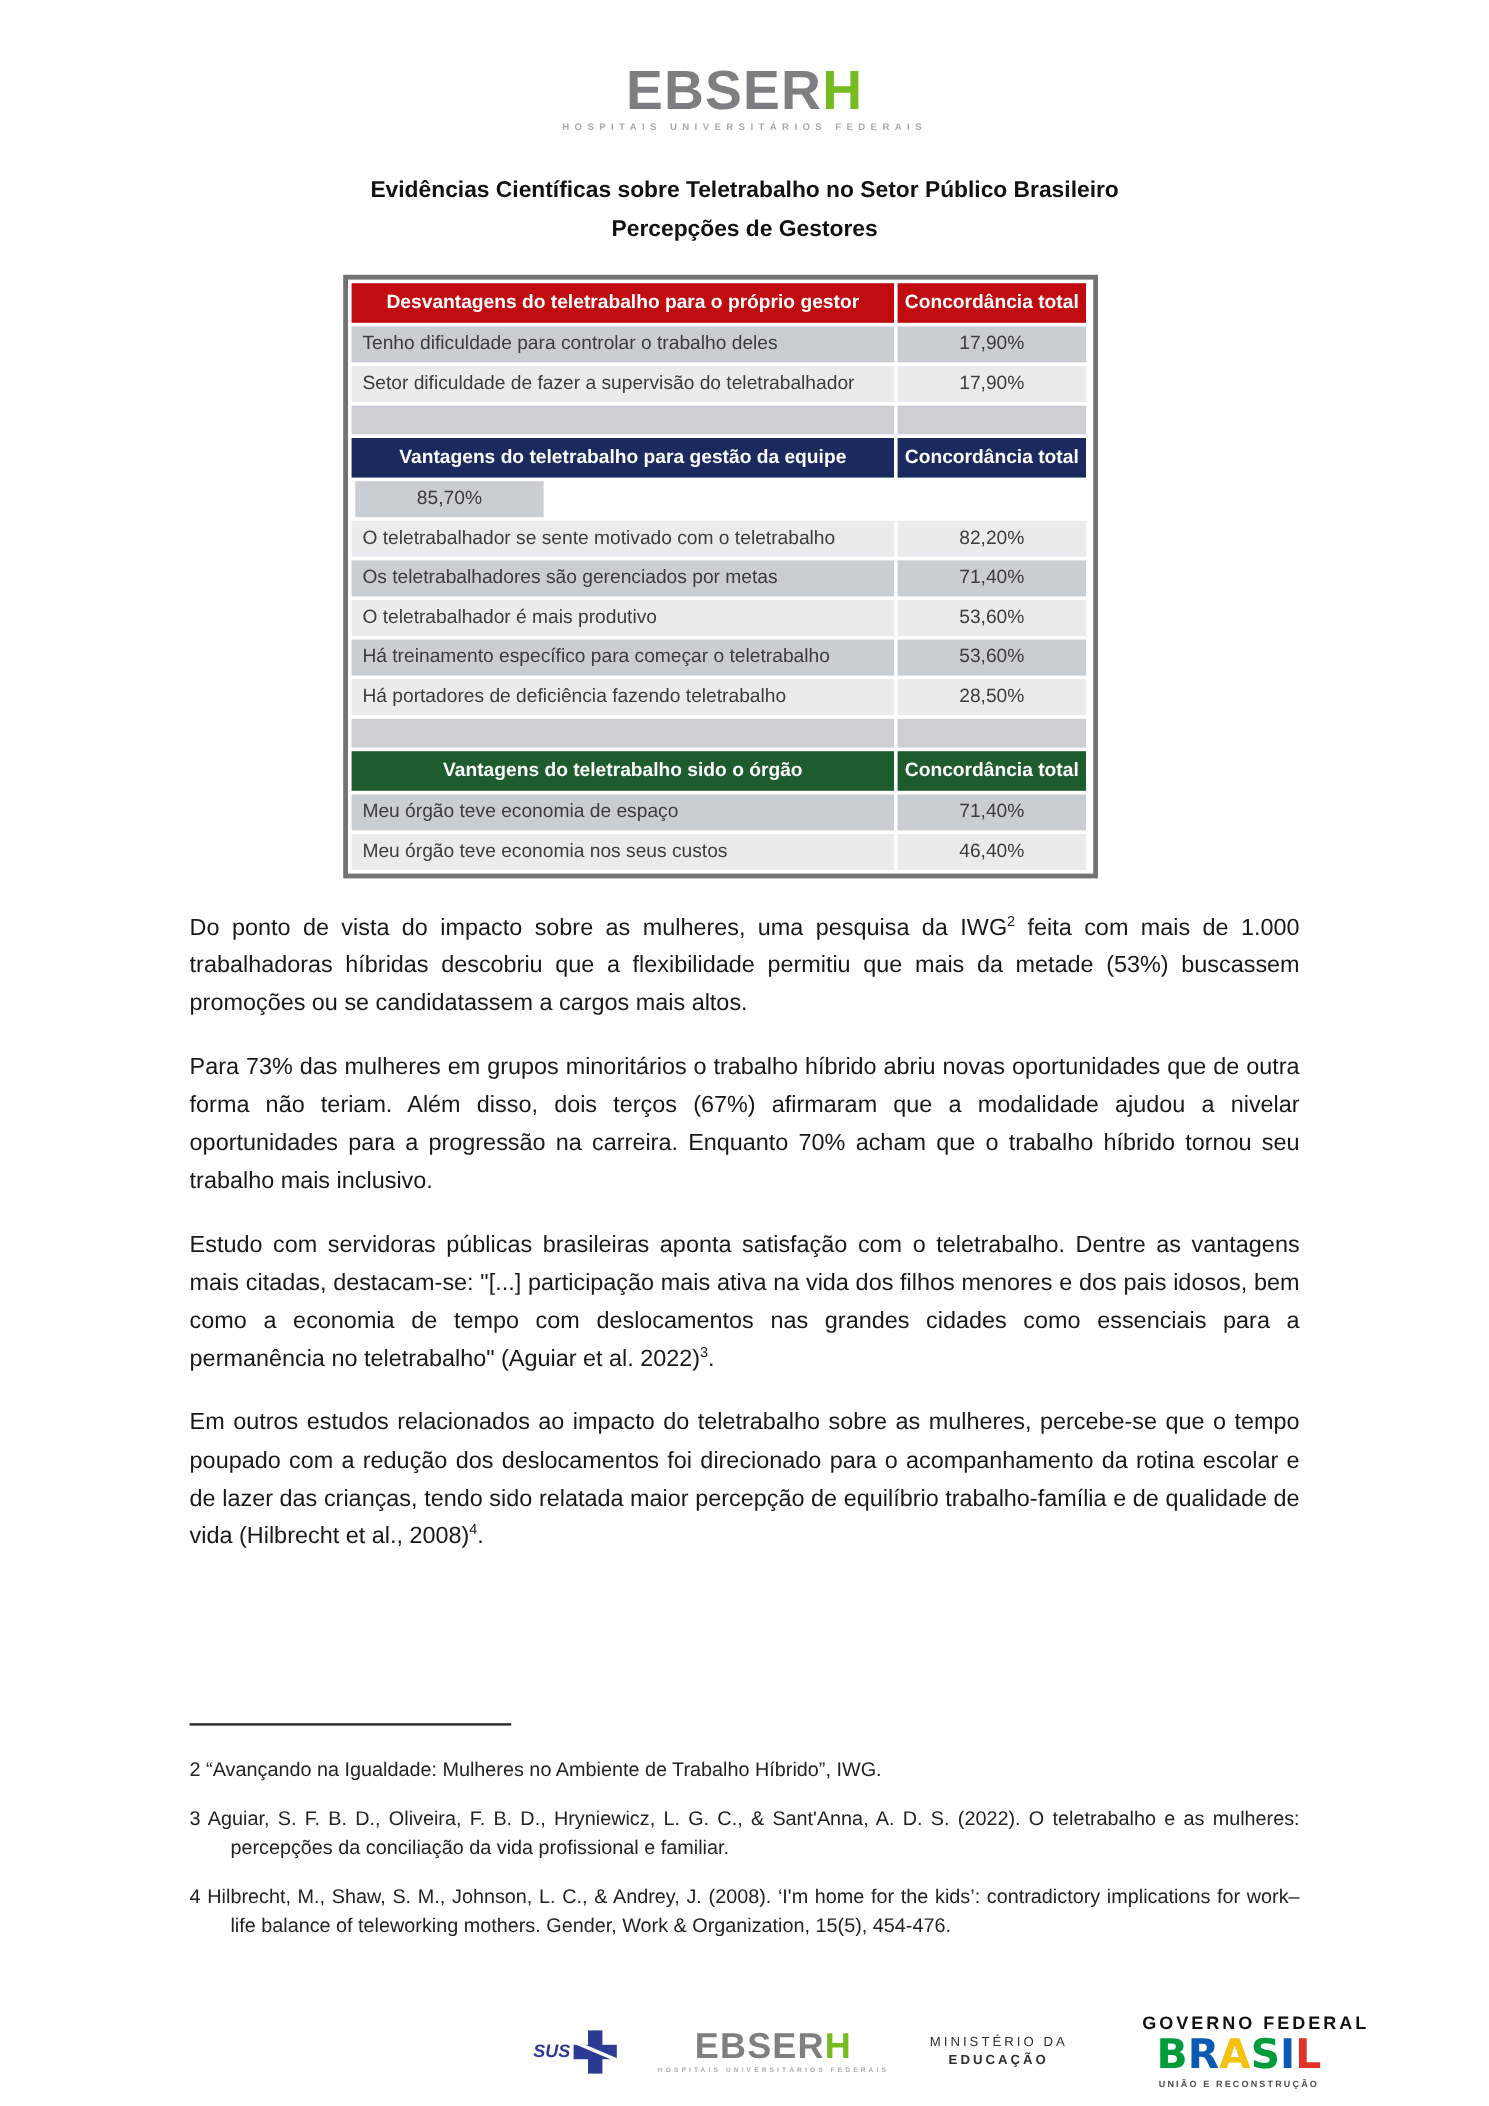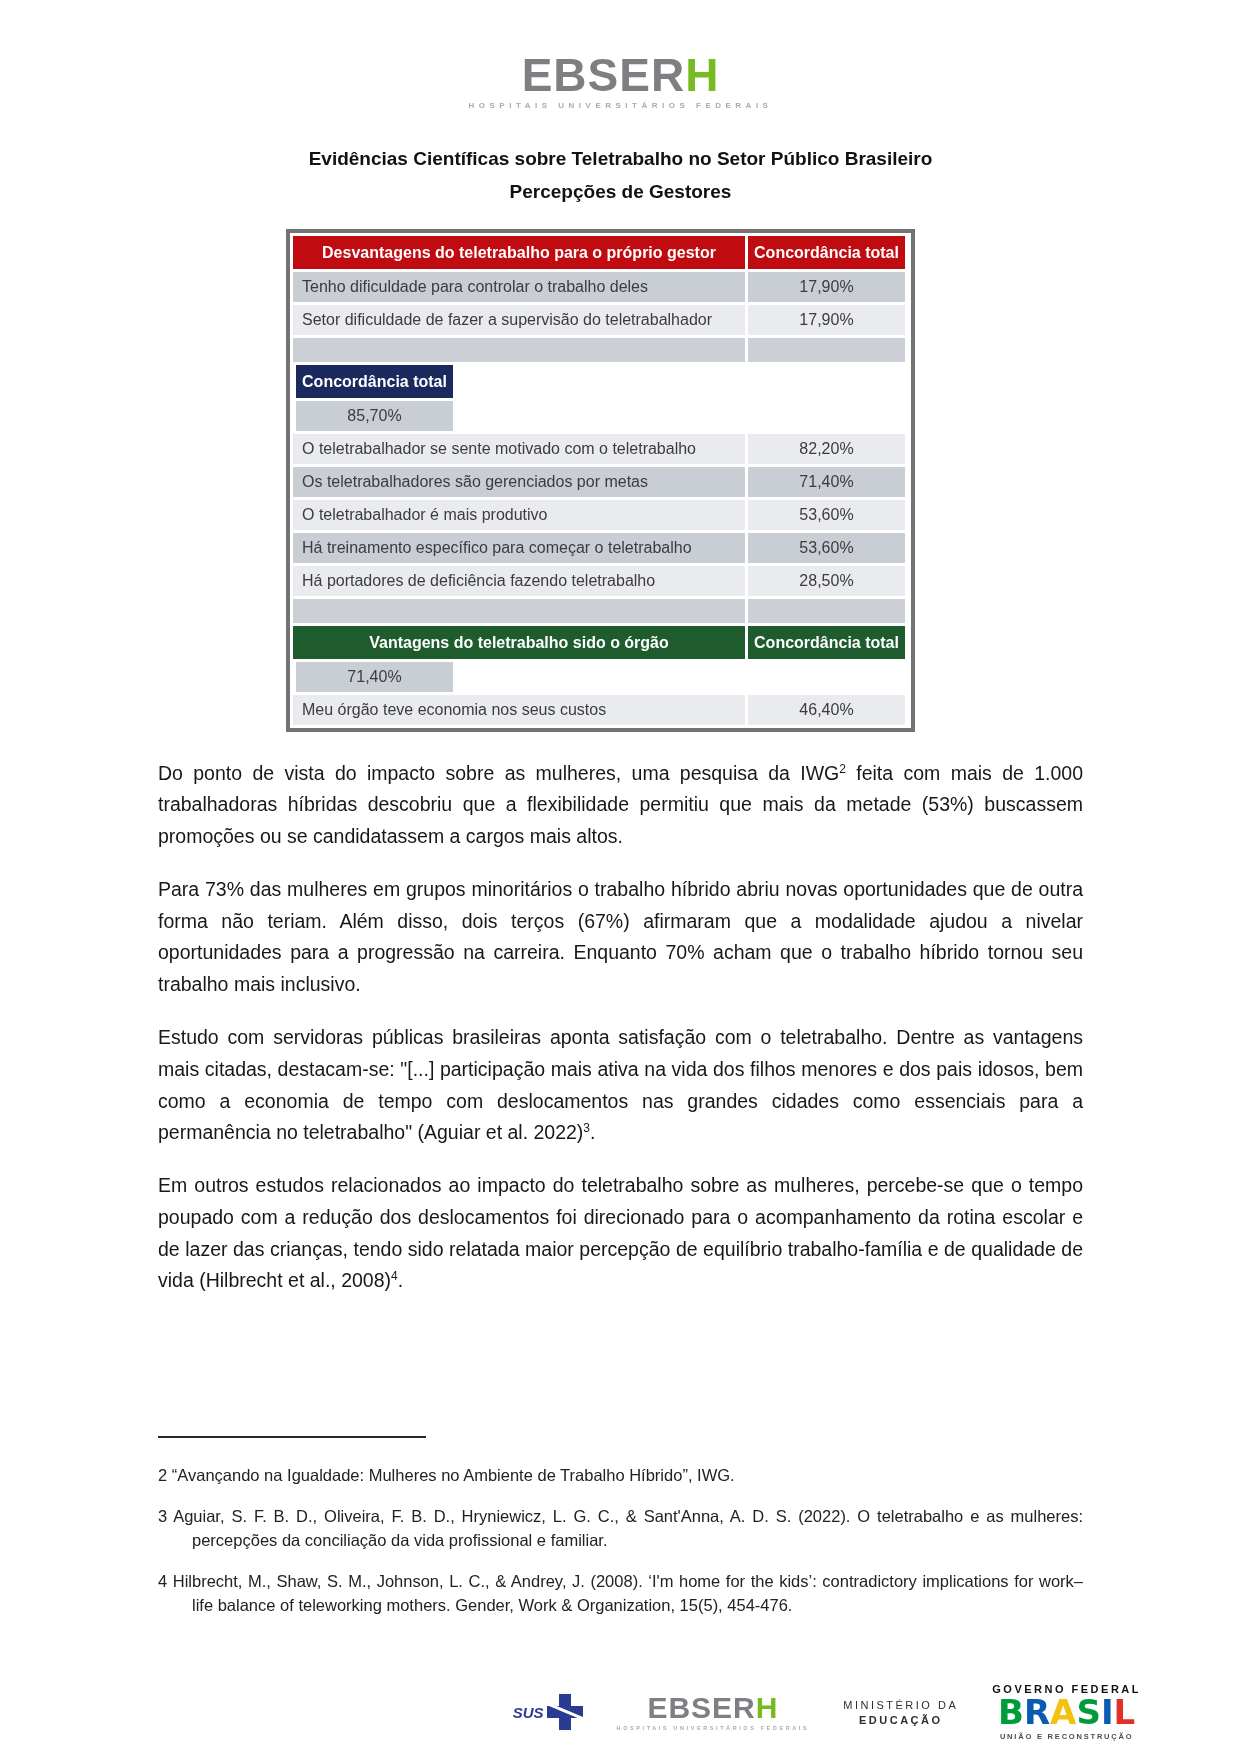--- a/index.html
+++ b/index.html
@@ -74,21 +74,21 @@
   .sus-cross .v{ position:absolute; left:12px; top:0; width:12px; height:36px; background:#2b3a92; }
   .sus-cross .hbar{ position:absolute; top:12px; left:0; width:36px; height:12px; background:#2b3a92; }
   .sus-cross .slash{ position:absolute; top:16px; left:-4px; width:46px; height:3px; background:#ffffff; transform:rotate(23deg); }
   .ebserh-small{ text-align:center; }
   .ebserh-small .logo-word{ font-size:30px; }
   .ebserh-small .logo-tagline{ font-size:5.5px; letter-spacing:2.6px; margin-top:2px; }
   .mec{ text-align:center; color:#2e2e2e; }
   .mec-l1{ font-size:11px; letter-spacing:2.5px; }
   .mec-l2{ font-size:11px; letter-spacing:2.5px; font-weight:700; margin-top:3px; }
   .gov{ text-align:center; }
-  .gov-top{ font-size:11px; font-weight:700; letter-spacing:2.5px; color:#111; }
+  .gov-top{ font-size:15px; font-weight:700; letter-spacing:2.5px; color:#111;margin-left:28px; }
   .gov-brasil{ font-size:34px; font-weight:800; letter-spacing:0px; line-height:1.05; font-family:"DejaVu Sans", sans-serif; }
   .gov-brasil .b0{ color:#009b3a; } .gov-brasil .b1{ color:#0b5ab2; }
   .gov-brasil .b2{ color:#f2c20e; } .gov-brasil .b3{ color:#009b3a; }
   .gov-brasil .b4{ color:#0b5ab2; } .gov-brasil .b5{ color:#e23127; }
   .gov-bottom{ font-size:7.5px; letter-spacing:1.8px; color:#4c4c4c; font-weight:600; margin-top:1px; }
 </style>
 </head>
 <body>
 
 <div class="page">
@@ -117,20 +117,21 @@
       <div class="tc lab">Setor dificuldade de fazer a supervisão do teletrabalhador</div>
       <div class="tc val">17,90%</div>
     </div>
 
     <div class="trow spacer">
       <div class="tc lab"></div>
         <div class="tc val"></div>
     </div>
 
     <div class="trow thead hdr-blue">
+      <div class="tc lab">Vantagens do teletrabalho para gestão da equipe</div>
       <div class="tc val">Concordância total</div>
     </div>
     <div class="trow drow row-dark">
       <div class="tc val">85,70%</div>
     </div>
     <div class="trow drow row-light">
       <div class="tc lab">O teletrabalhador se sente motivado com o teletrabalho</div>
       <div class="tc val">82,20%</div>
     </div>
     <div class="trow drow row-dark">
@@ -153,20 +154,21 @@
     <div class="trow spacer">
       <div class="tc lab"></div>
         <div class="tc val"></div>
     </div>
 
     <div class="trow thead hdr-green">
       <div class="tc lab">Vantagens do teletrabalho sido o órgão</div>
       <div class="tc val">Concordância total</div>
     </div>
     <div class="trow drow row-dark">
+      <div class="tc lab">Meu órgão teve economia de espaço</div>
       <div class="tc val">71,40%</div>
     </div>
     <div class="trow drow row-light">
       <div class="tc lab">Meu órgão teve economia nos seus custos</div>
       <div class="tc val">46,40%</div>
     </div>
 
   </div>
 
   <div class="body-text">

